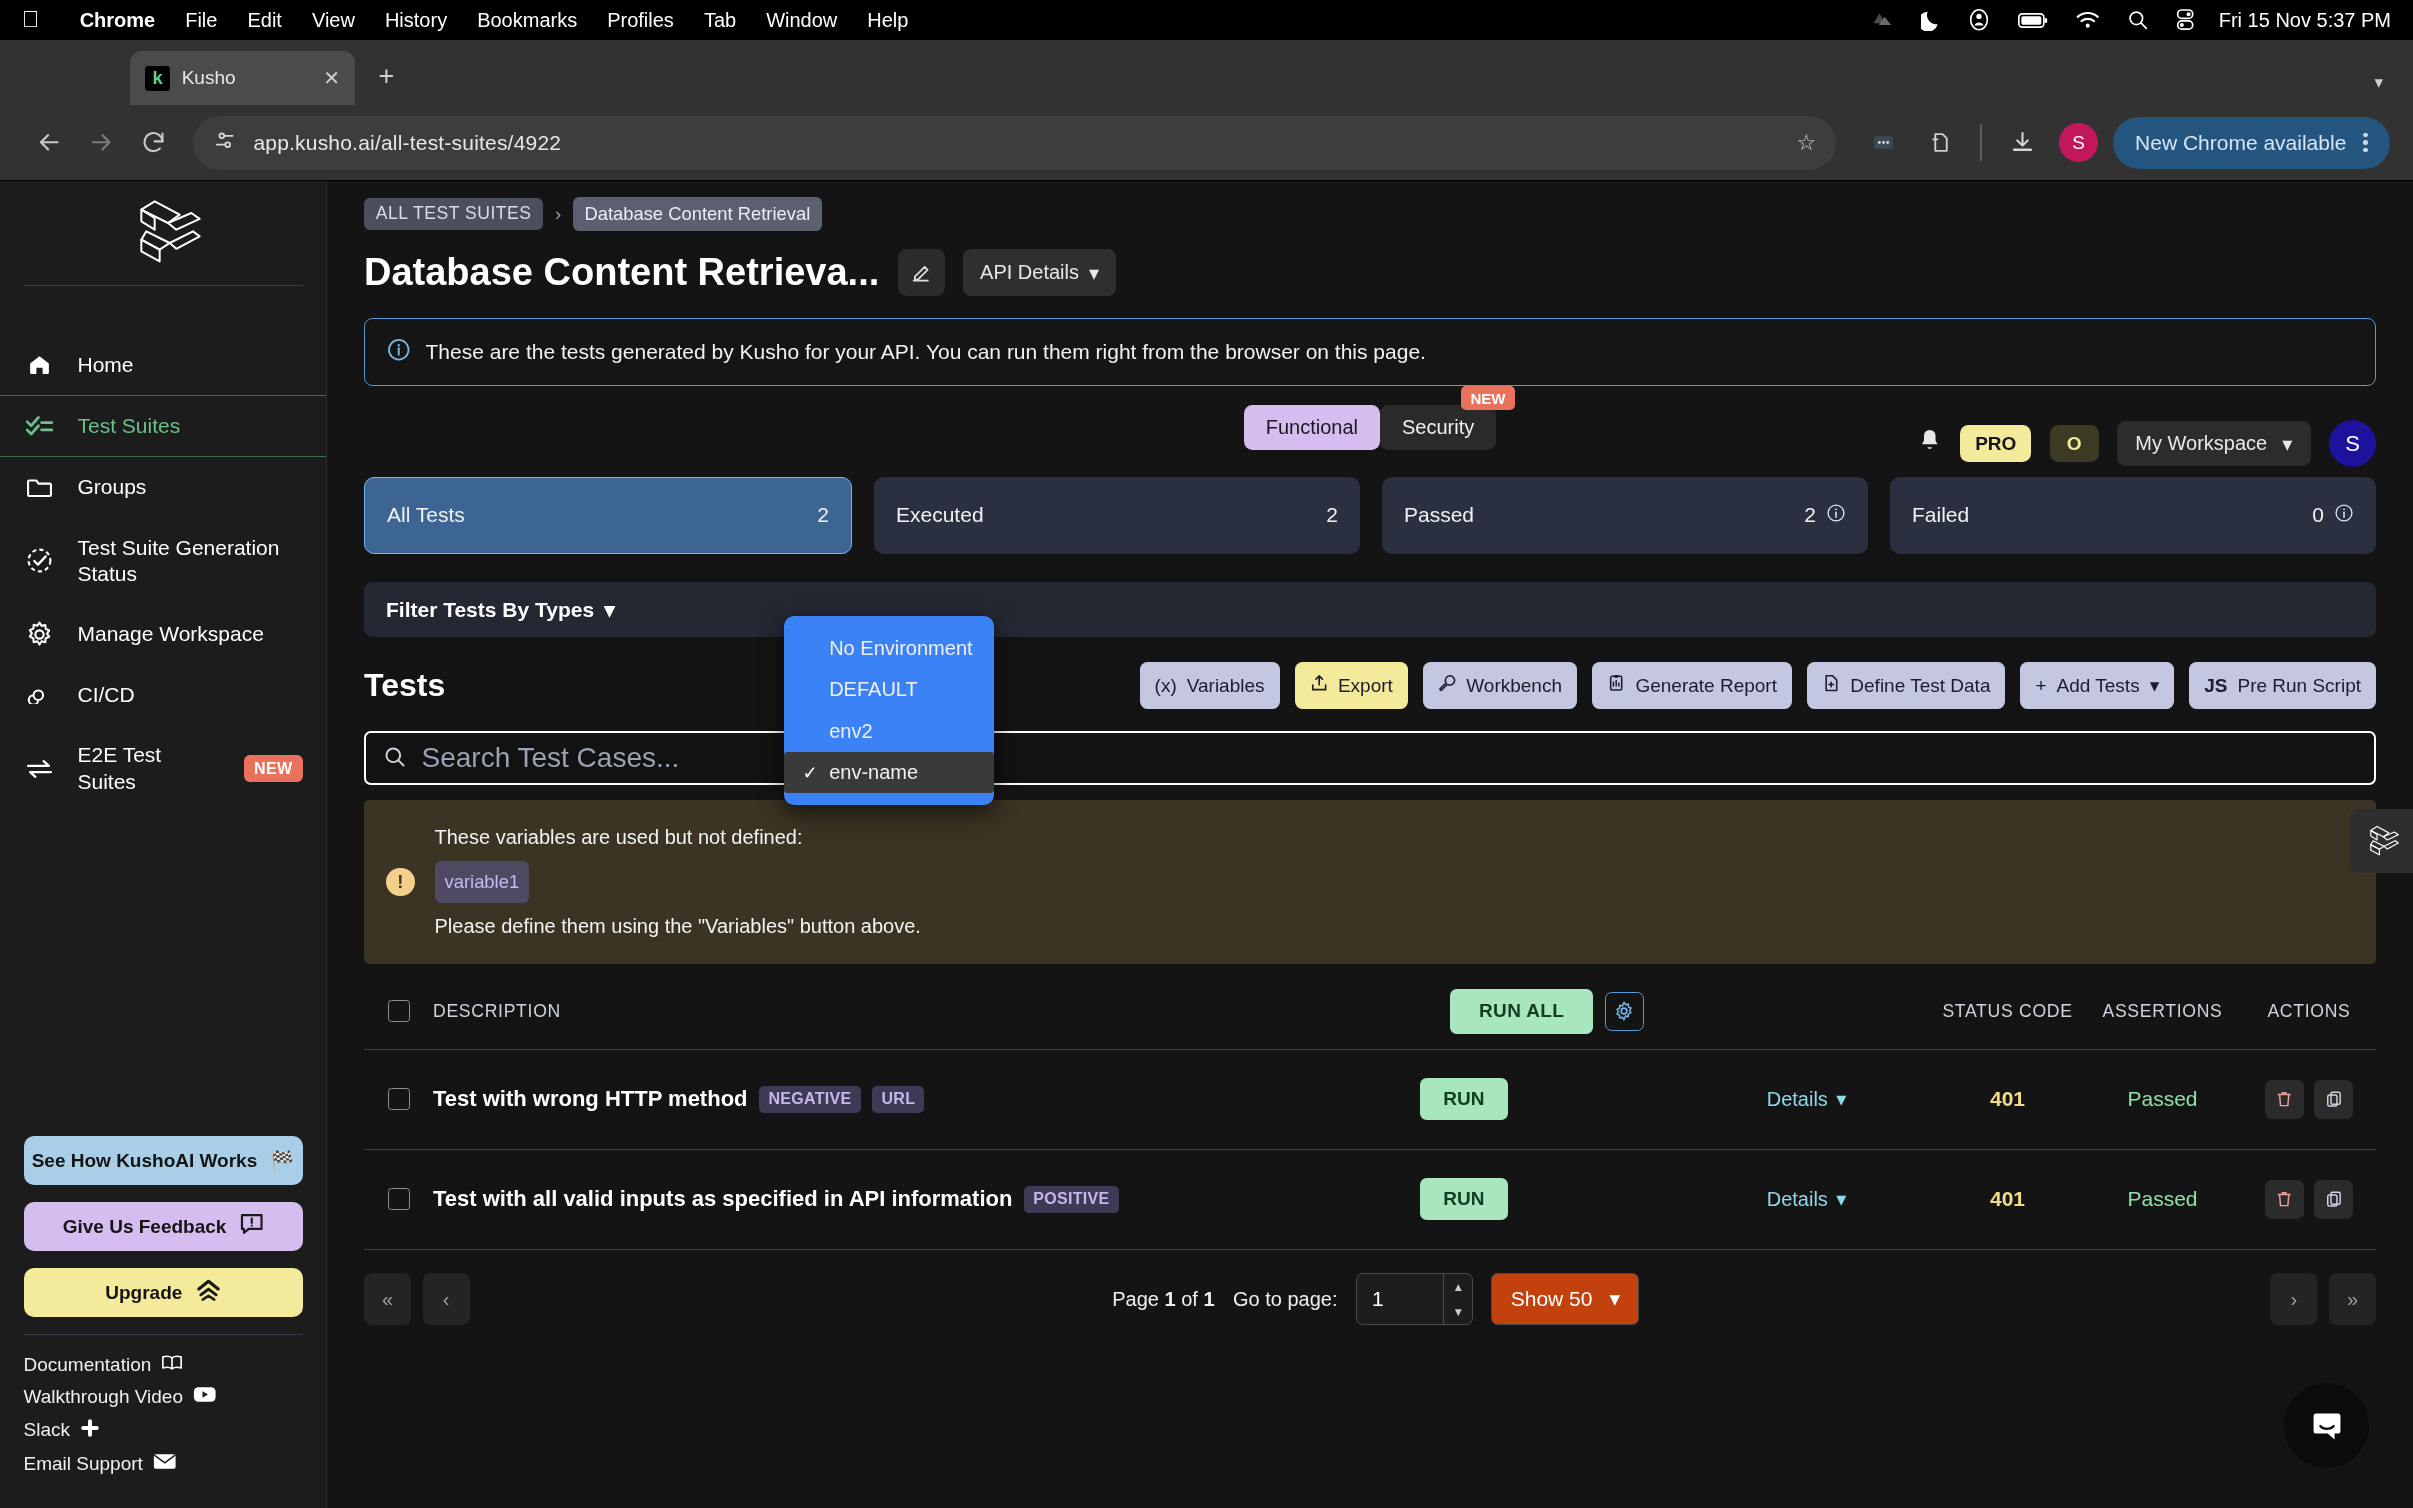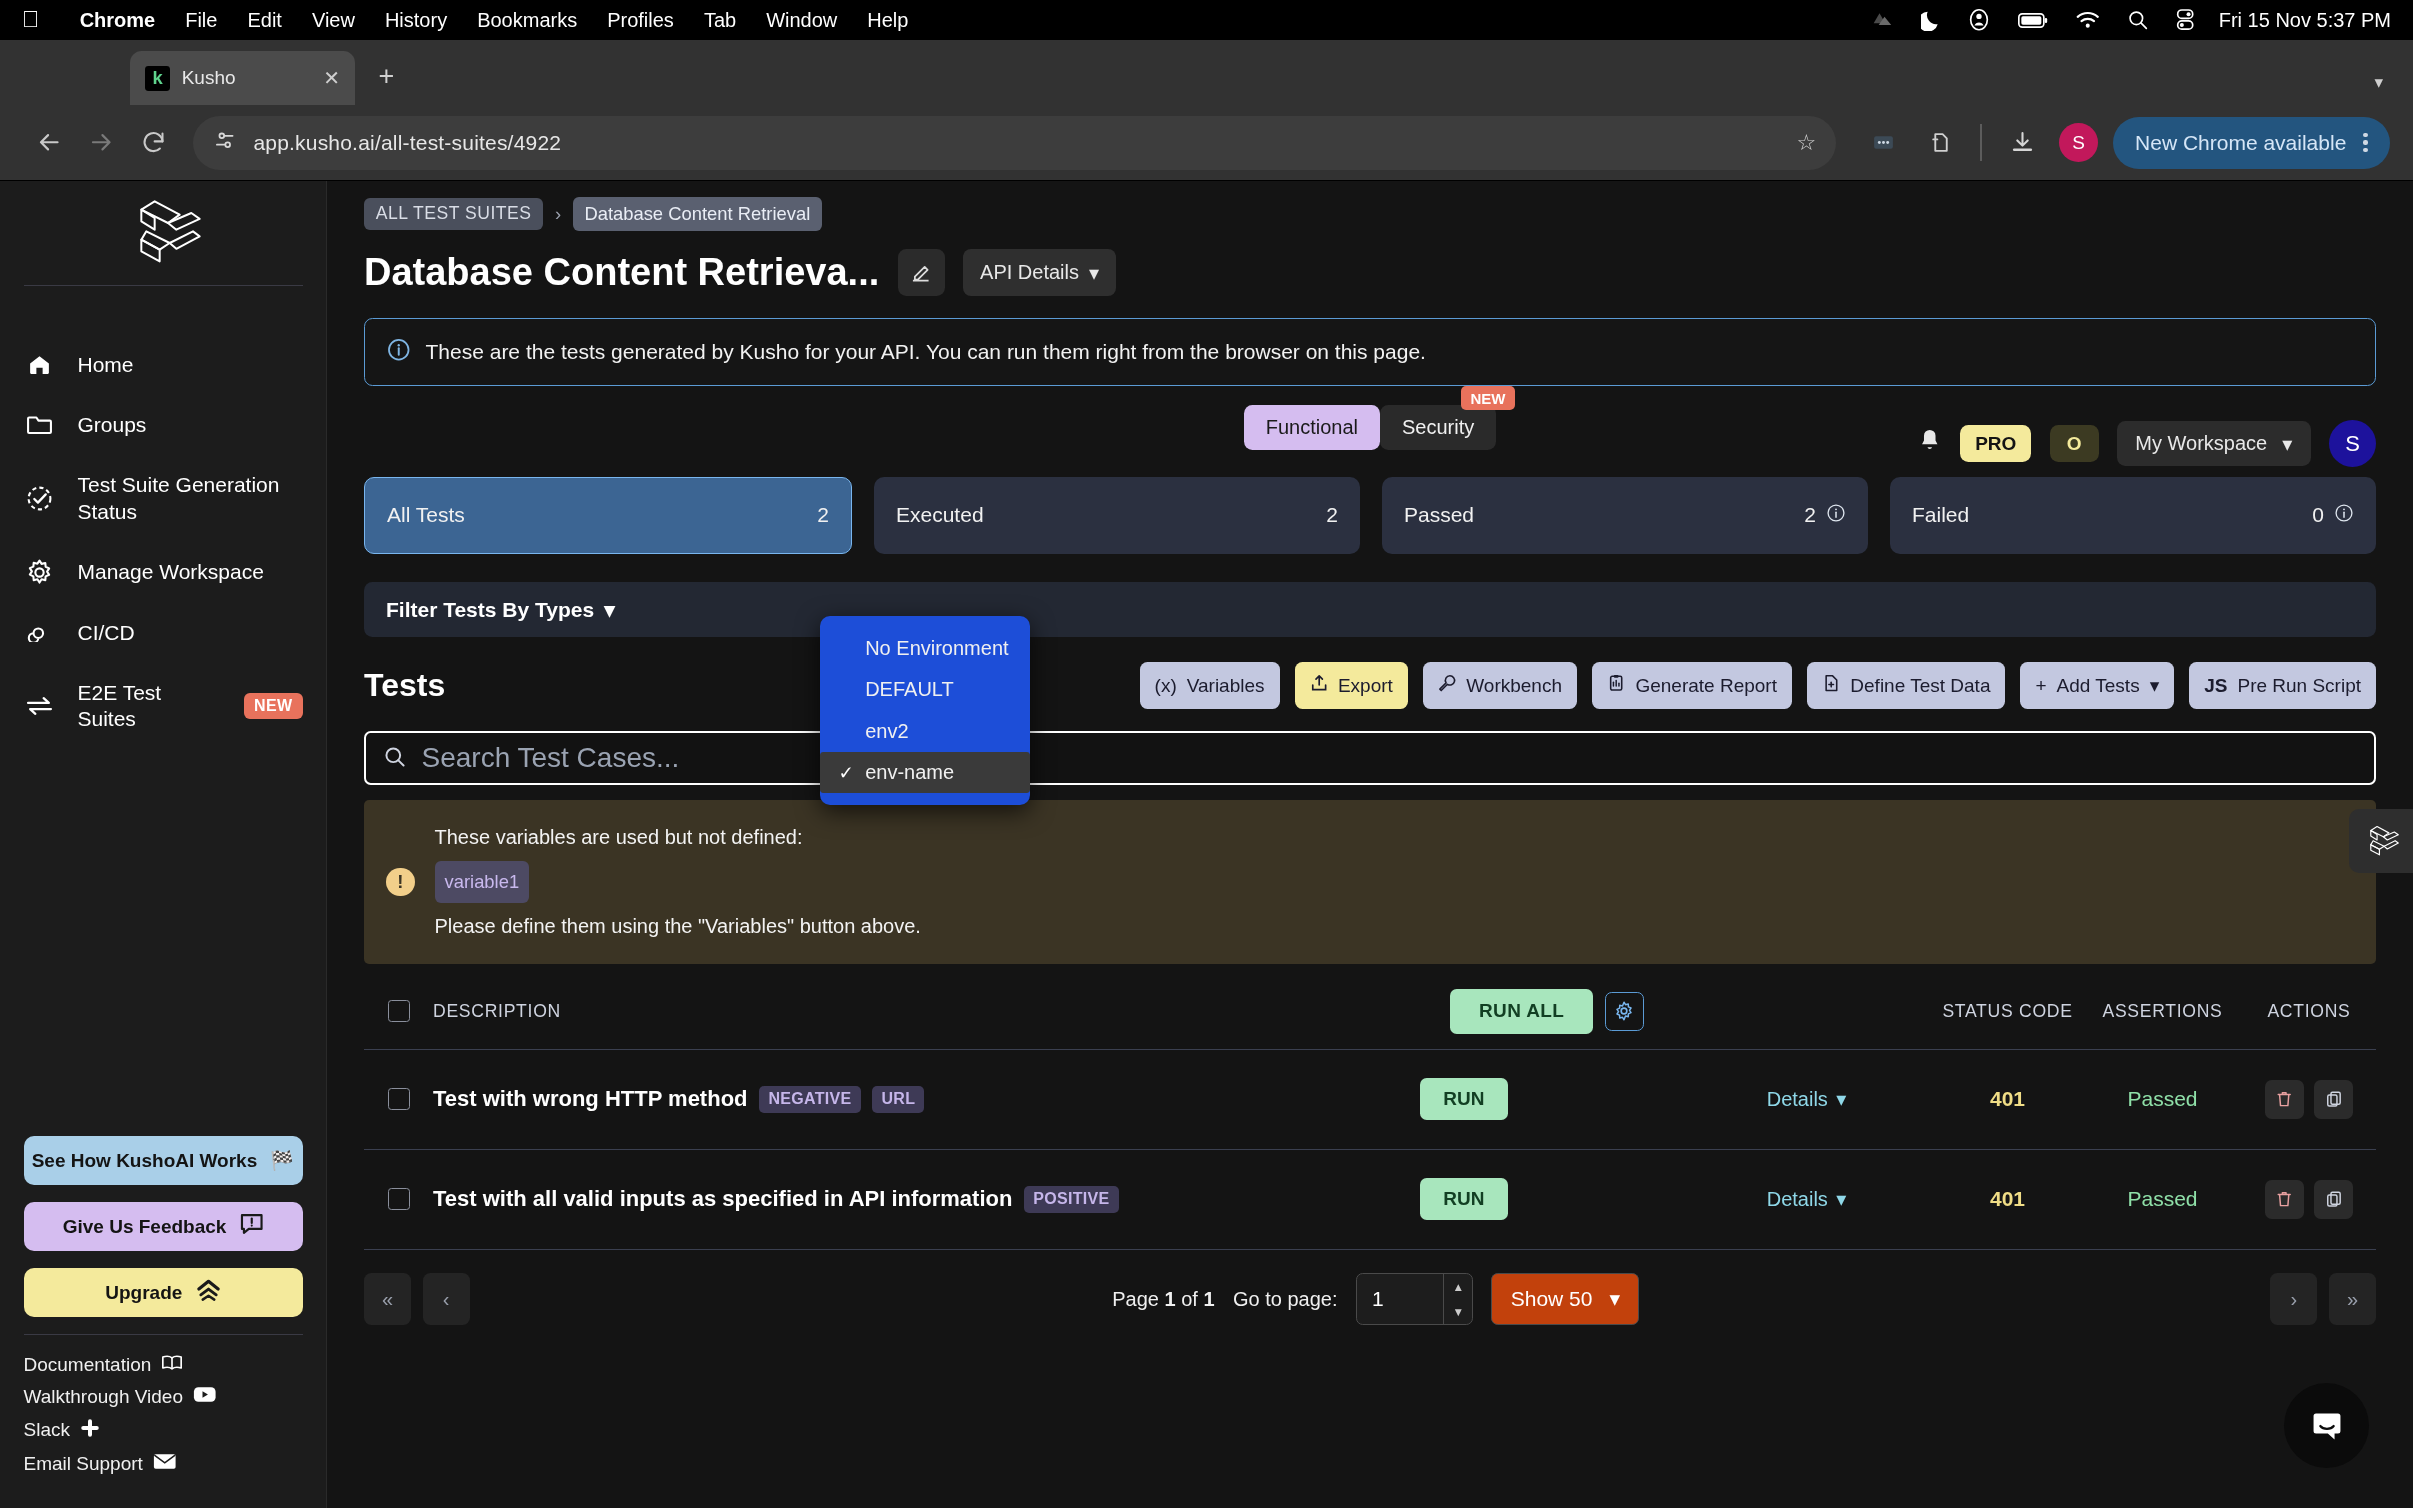--- a/index.html
+++ b/index.html
@@ -172,21 +172,21 @@
   .pg-mid { flex: 1; display: flex; align-items: center; justify-content: center; gap: 18.4px; }
   .numinput { width: 117px; height: 52px; background: #1d1d1d; border: 0.8px solid #4a4a4a; border-radius: 6.7px;
     display: flex; align-items: center; padding-left: 15px; color: #fff; font-size: 21px; position: relative; }
   .spin { position: absolute; right: 0; top: 0; bottom: 0; width: 28.5px; border-left: 0.8px solid #4a4a4a;
     display: flex; flex-direction: column; }
   .spin div { flex: 1; display: flex; align-items: center; justify-content: center; color: #ccc; font-size: 11.7px; }
   .showsel { height: 52px; background: #c2410c; border: 0.8px solid #4a4a4a; border-radius: 6.7px; display: flex;
     align-items: center; gap: 17px; padding: 0 18.4px; color: #fff; font-size: 21px; }
 
   
-  .env-dd { position: absolute; left: 820px; top: 616px; width: 210px; background: #1d4ed8; border-radius: 10px;
+  .env-dd { position: absolute; left: 784px; top: 616px; width: 210px; background: #3b82f6; border-radius: 10px;
     padding: 11.7px 0; box-shadow: 0 6.7px 23.5px rgba(0,0,0,.65); z-index: 40; }
   .env-item { padding: 9.2px 18.4px 9.2px 18.4px; color: #f0f0f0; font-size: 20px; display: flex; align-items: center; gap: 8.4px; }
   .env-item .tick { width: 18.4px; color: #fff; font-size: 18.4px; }
   .env-item.sel { background: #3a3a3a; border-radius: 3.4px; }
 
   
   .edge-logo { position: absolute; right: 0; top: 809px; width: 64px; height: 64px; background: #2e2e2e;
     border-radius: 10px 0 0 10px; display: flex; align-items: center; justify-content: center; z-index: 30; }
   .chat-fab { position: absolute; right: 44px; bottom: 40px; width: 85px; height: 85px; border-radius: 50%;
     background: #0b0b0b; display: flex; align-items: center; justify-content: center; z-index: 30; }
@@ -348,20 +348,31 @@
       <div class="sb-divider"></div>
 
       <div class="sb-nav">
         <div class="sb-item">
           <span class="ic">
             <svg width="25" height="25" viewBox="0 0 24 24">
                 <path d="M3 11l9-7 9 7v9a1 1 0 0 1-1 1h-5v-6H9v6H4a1 1 0 0 1-1-1z" fill="#fff"></path>
               </svg>
           </span>
           <span class="lbl">Home</span>
+        </div>
+        <div class="sb-item active">
+          <span class="ic">
+            <svg width="27" height="23.5" viewBox="0 0 26 22">
+                <path d="M1 7l4 4 7-8" fill="none" stroke="#6cc08a" stroke-width="2.6" stroke-linecap="round" stroke-linejoin="round"></path>
+                <path d="M1 15l4 4 7-8" fill="none" stroke="#6cc08a" stroke-width="2.6" stroke-linecap="round" stroke-linejoin="round"></path>
+                <line x1="15" y1="8" x2="25" y2="8" stroke="#6cc08a" stroke-width="2.6" stroke-linecap="round"></line>
+                <line x1="15" y1="15" x2="25" y2="15" stroke="#6cc08a" stroke-width="2.6" stroke-linecap="round"></line>
+              </svg>
+          </span>
+          <span class="lbl">Test Suites</span>
         </div>
         <div class="sb-item">
           <span class="ic">
             <svg width="27" height="23.5" viewBox="0 0 26 22">
                 <path d="M2 18V5a1 1 0 0 1 1-1h7l2 3h11a1 1 0 0 1 1 1v10a1 1 0 0 1-1 1H3a1 1 0 0 1-1-1z" fill="none" stroke="#fff" stroke-width="2" stroke-linejoin="round"></path>
               </svg>
           </span>
           <span class="lbl">Groups</span>
         </div>
         <div class="sb-item">

